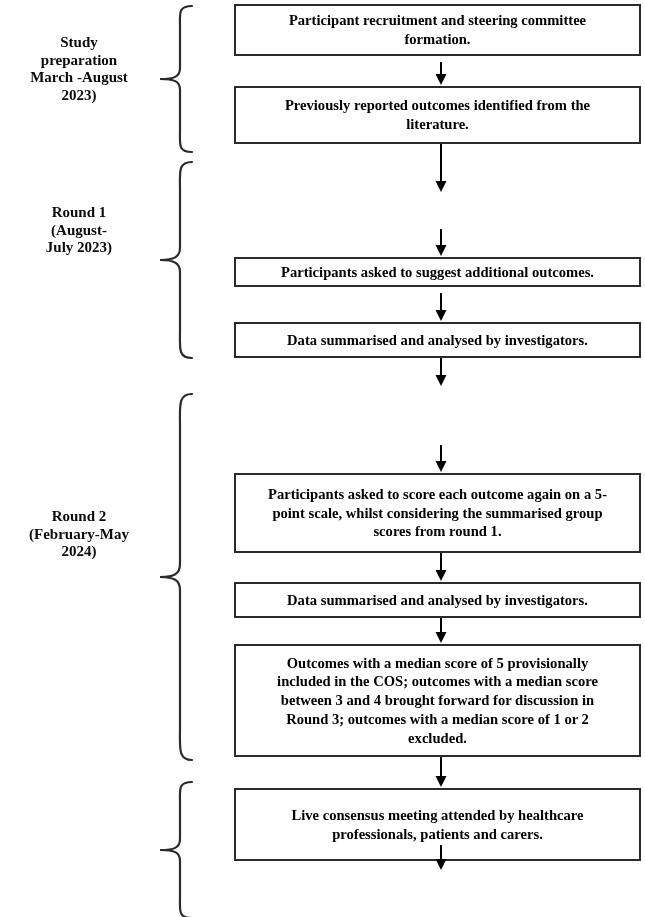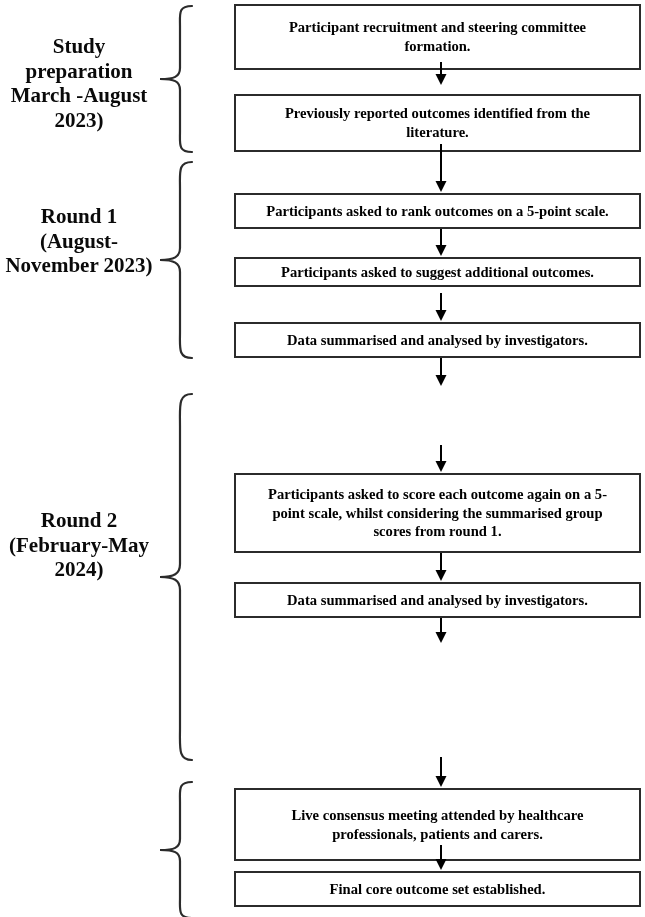--- a/index.html
+++ b/index.html
@@ -19,21 +19,21 @@
     overflow: hidden;
   }
 
   
   .stage-label {
     position: absolute;
     left: 0;
     width: 158px;
     text-align: center;
     font-weight: bold;
-    font-size: 21px;
+    font-size: 15px;
     line-height: 1.17;
     color: #0a0a0a;
     white-space: pre-line;
   }
 
   
   .brace {
     position: absolute;
     left: 158px;
     width: 36px;
@@ -77,51 +77,50 @@
 preparation
 March -August
 2023)</div>
 
   <div class="brace" style="top:4px; height:150px;">
     <svg viewBox="0 0 36 150" preserveAspectRatio="none">
       <path d="M34 2 C20 2 22 10 22 22 L22 64 C22 73 16 75 2 75 C16 75 22 77 22 86 L22 128 C22 140 20 148 34 148" fill="none" stroke="#2b2b2b" stroke-width="2.2" stroke-linecap="round"></path>
     </svg>
   </div>
 
-  <div class="flow-box" style="top:4px; height:66px;">Participant recruitment and steering committee
+  <div class="flow-box" style="top:4px; height:52px;">Participant recruitment and steering committee
 formation.</div>
 
   <div class="arrow" style="top:62px; height:24px;">
     <svg viewBox="0 0 14 24" preserveAspectRatio="none">
       <line x1="7" y1="0" x2="7" y2="14" stroke="#000" stroke-width="2"></line>
       <polygon points="1.5,12 12.5,12 7,23" fill="#000"></polygon>
     </svg>
   </div>
 
-  <div class="flow-box" style="top:86px; height:58px;margin-top:8px;">Previously reported outcomes identified from the
+  <div class="flow-box" style="top:86px; height:58px;">Previously reported outcomes identified from the
 literature.</div>
 
   <div class="arrow" style="top:144px; height:49px;">
     <svg viewBox="0 0 14 49" preserveAspectRatio="none">
       <line x1="7" y1="0" x2="7" y2="39" stroke="#000" stroke-width="2"></line>
       <polygon points="1.5,37 12.5,37 7,48" fill="#000"></polygon>
     </svg>
   </div>
 
   <div class="stage-label" style="top:204px;">Round 1
 (August-
-November 2023)</div>
+July 2023)</div>
 
   <div class="brace" style="top:160px; height:200px;">
     <svg viewBox="0 0 36 200" preserveAspectRatio="none">
       <path d="M34 2 C20 2 22 12 22 28 L22 88 C22 97 16 100 2 100 C16 100 22 103 22 112 L22 172 C22 188 20 198 34 198" fill="none" stroke="#2b2b2b" stroke-width="2.2" stroke-linecap="round"></path>
     </svg>
   </div>
 
-  <div class="flow-box" style="top:193px; height:36px;">Participants asked to rank outcomes on a 5-point scale.</div>
 
   <div class="arrow" style="top:229px; height:28px;">
     <svg viewBox="0 0 14 28" preserveAspectRatio="none">
       <line x1="7" y1="0" x2="7" y2="18" stroke="#000" stroke-width="2"></line>
       <polygon points="1.5,16 12.5,16 7,27" fill="#000"></polygon>
     </svg>
   </div>
 
   <div class="flow-box" style="top:257px; height:30px;">Participants asked to suggest additional outcomes.</div>
 
@@ -172,20 +171,25 @@
 
   <div class="flow-box" style="top:582px; height:36px;">Data summarised and analysed by investigators.</div>
 
   <div class="arrow" style="top:618px; height:26px;">
     <svg viewBox="0 0 14 26" preserveAspectRatio="none">
       <line x1="7" y1="0" x2="7" y2="16" stroke="#000" stroke-width="2"></line>
       <polygon points="1.5,14 12.5,14 7,25" fill="#000"></polygon>
     </svg>
   </div>
 
+  <div class="flow-box" style="top:644px; height:113px;">Outcomes with a median score of 5 provisionally
+included in the COS; outcomes with a median score
+between 3 and 4 brought forward for discussion in
+Round 3; outcomes with a median score of 1 or 2
+excluded.</div>
 
   <div class="arrow" style="top:757px; height:31px;">
     <svg viewBox="0 0 14 31" preserveAspectRatio="none">
       <line x1="7" y1="0" x2="7" y2="21" stroke="#000" stroke-width="2"></line>
       <polygon points="1.5,19 12.5,19 7,30" fill="#000"></polygon>
     </svg>
   </div>
 
 
   <div class="brace" style="top:780px; height:140px;">
@@ -197,15 +201,14 @@
   <div class="flow-box" style="top:788px; height:73px;">Live consensus meeting attended by healthcare
 professionals, patients and carers.</div>
 
   <div class="arrow" style="top:845px; height:26px;">
     <svg viewBox="0 0 14 26" preserveAspectRatio="none">
       <line x1="7" y1="0" x2="7" y2="16" stroke="#000" stroke-width="2"></line>
       <polygon points="1.5,14 12.5,14 7,25" fill="#000"></polygon>
     </svg>
   </div>
 
-  <div class="flow-box" style="top:871px; height:36px;">Final core outcome set established.</div>
 
 </div>
 
 </body></html>

